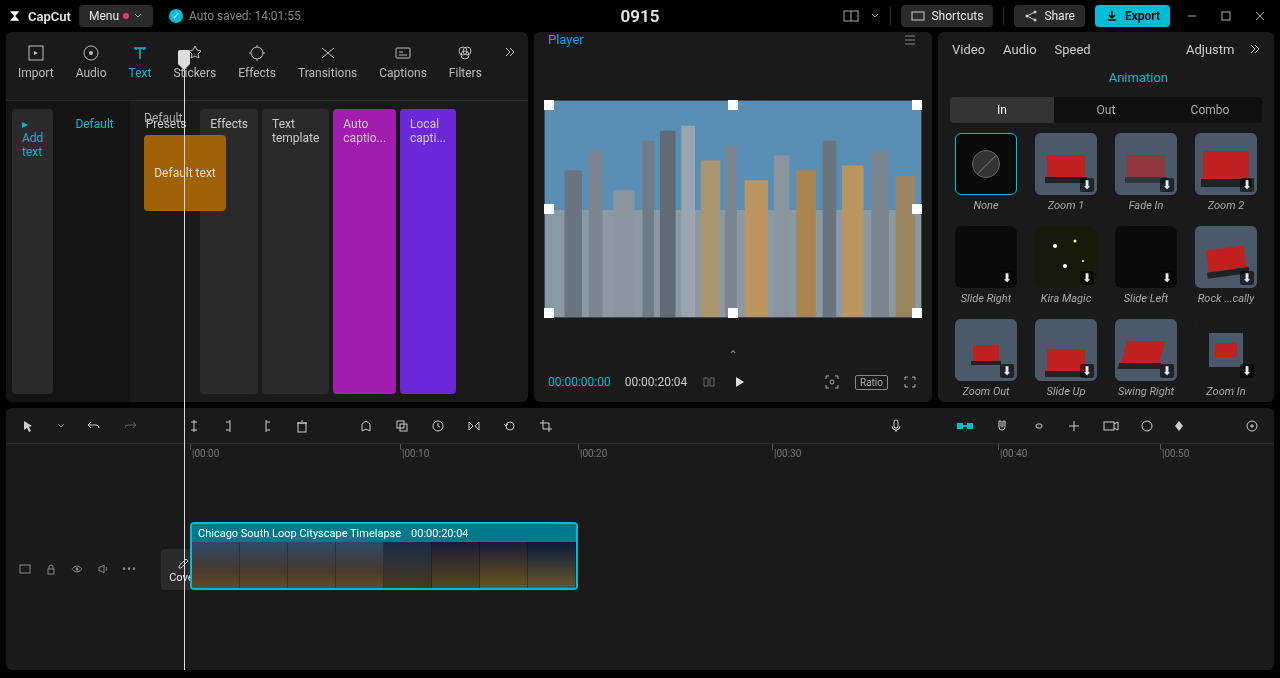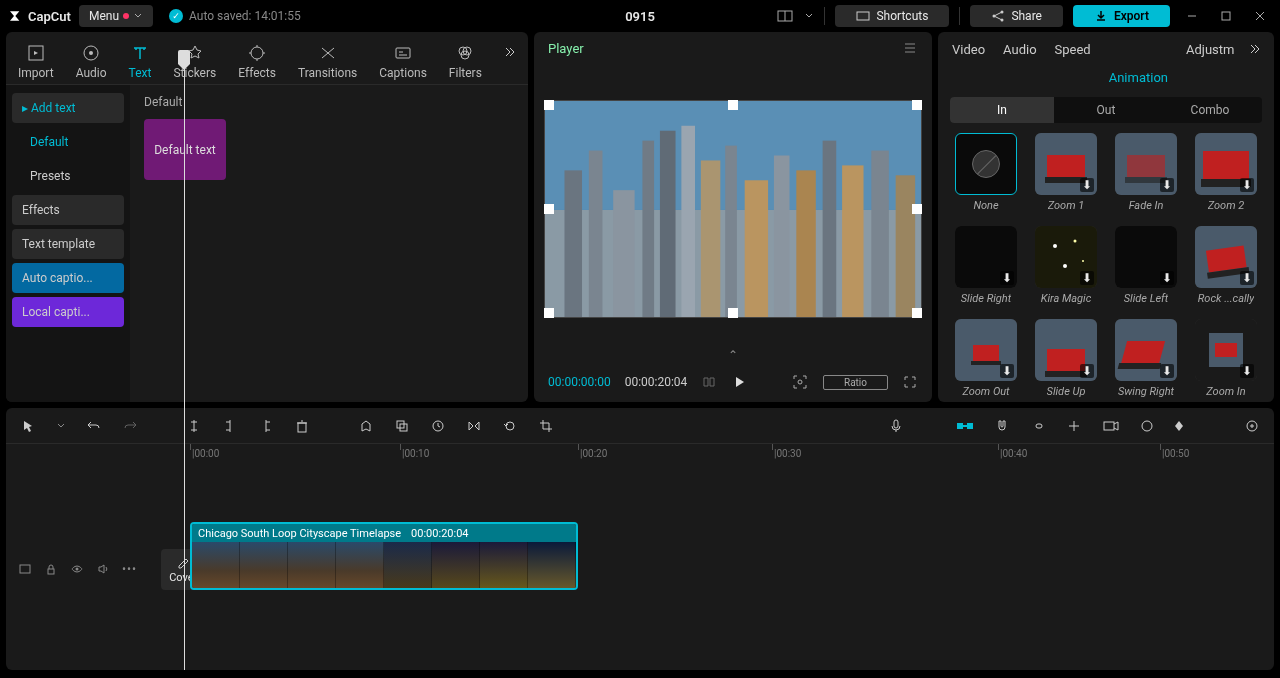--- a/index.html
+++ b/index.html
@@ -4,61 +4,61 @@
 <style>
 * { margin:0; padding:0; box-sizing:border-box; font-family:-apple-system,BlinkMacSystemFont,"Segoe UI",Roboto,sans-serif; }
 body { background:#000; color:#e8e8e8; font-size:12px; width:1280px; height:678px; overflow:hidden; }
 .titlebar { height:32px; background:#000; display:flex; align-items:center; padding:0 8px; gap:8px; }
 .logo { display:flex; align-items:center; gap:4px; font-weight:600; font-size:13px; }
 .logo-icon { width:16px; height:16px; }
 .menu-btn { background:#2a2a2a; padding:4px 10px; border-radius:4px; display:flex; align-items:center; gap:4px; cursor:pointer; font-size:12px;justify-content:space-between; }
 .menu-dot { width:6px; height:6px; background:#ff3366; border-radius:50%; }
 .autosave { display:flex; align-items:center; gap:6px; color:#888; margin-left:8px; }
 .autosave-icon { width:14px; height:14px; background:#00bcd4; border-radius:50%; display:flex; align-items:center; justify-content:center; font-size:9px; color:#fff; }
-.title-center { position:absolute; left:50%; transform:translateX(-50%); font-weight:600; font-size:13px; }
+.title-center { position:absolute; left:50%; transform:translateX(-50%); font-weight:600; font-size:17px; }
 .title-right { margin-left:auto; display:flex; align-items:center; gap:10px; }
-.top-btn { display:flex; align-items:center; gap:6px; padding:4px 21px; border-radius:4px; cursor:pointer; background:#2a2a2a; font-size:12px; }
+.top-btn { display:flex; align-items:center; gap:6px; padding:4px 10px; border-radius:4px; cursor:pointer; background:#2a2a2a; font-size:12px; }
 .top-btn.export { background:#00bcd4; color:#000; font-weight:600; }
 .divider-v { width:1px; height:18px; background:#333; }
 .win-btn { width:24px; height:24px; display:flex; align-items:center; justify-content:center; cursor:pointer; color:#aaa; }
 
 .main-row { display:flex; height:370px; gap:6px; padding:0 6px; }
 .panel { background:#1a1a1a; border-radius:6px; overflow:hidden; }
 .left-panel { width:522px; display:flex; flex-direction:column; }
-.tool-tabs { display:flex; padding:6px 10px 0; gap:18px; border-bottom:1px solid #2a2a2a; position:relative;text-align:right; }
+.tool-tabs { display:flex; padding:6px 10px 16px; gap:18px; border-bottom:1px solid #2a2a2a; position:relative;text-align:right; }
 .tool-tab { display:flex; flex-direction:column; align-items:center; gap:2px; padding:4px 2px; cursor:pointer; color:#bbb; font-size:12px; }
 .tool-tab.active { color:#00bcd4; }
 .tool-tab-icon { width:22px; height:22px; display:flex; align-items:center; justify-content:center; }
 .tabs-more { position:absolute; right:10px; top:12px; cursor:pointer; }
 .left-body { flex:1; display:flex; }
-.left-side { width:124px; background:#141414; padding:8px 6px; display:flex; flex-direction:column; gap:4px; }
+.left-side { width:124px; background:#141414; padding:8px 6px; display:flex; flex-direction:row; gap:4px; }
 .side-item { padding:8px 10px; border-radius:4px; cursor:pointer; color:#ccc; font-size:12px; }
 .side-item.active { background:#2a2a2a; color:#00bcd4; }
 .side-item.sub { padding-left:18px; }
 .side-item.sub.active { background:transparent; }
 .left-content { flex:1; padding:10px 14px; }
 .content-head { color:#aaa; font-size:12px; margin-bottom:10px; }
-.text-card { width:82px; height:61px; background:#701a75; border-radius:4px; display:flex; align-items:center; justify-content:center; font-size:12px; color:#ddd; cursor:pointer; }
+.text-card { width:82px; height:76px; background:#a16207; border-radius:4px; display:flex; align-items:center; justify-content:center; font-size:12px; color:#ddd; cursor:pointer; }
 
 .player-panel { flex:1; display:flex; flex-direction:column; }
-.player-head { height:32px; display:flex; align-items:center; padding:16px 14px; color:#86efac; font-size:13px; position:relative; }
+.player-head { height:32px; display:flex; align-items:flex-start; padding:0 14px; color:#0ea5e9; font-size:13px; position:relative; }
 .player-menu { position:absolute; right:14px; cursor:pointer; }
 .player-body { flex:1; display:flex; align-items:center; justify-content:center; padding:10px; }
 .preview { width:386px; height:218px; background:#222; position:relative; border:1px solid #444; }
 .preview svg { width:100%; height:100%; }
 .preview-handle { position:absolute; width:10px; height:10px; border:1px solid #fff; background:#fff; }
 .ph-tl { top:-1px; left:-1px; } .ph-tr { top:-1px; right:-1px; } .ph-bl { bottom:-1px; left:-1px; } .ph-br { bottom:-1px; right:-1px; }
 .ph-t { top:-1px; left:50%; transform:translateX(-50%); } .ph-b { bottom:-1px; left:50%; transform:translateX(-50%); }
 .ph-l { top:50%; left:-1px; transform:translateY(-50%); } .ph-r { top:50%; right:-1px; transform:translateY(-50%); }
 .player-controls { height:40px; display:flex; align-items:center; padding:0 14px; gap:14px; font-size:12px; }
 .time-cur { color:#00bcd4; }
 .time-dur { color:#ccc; }
 .pc-spacer { flex:1; }
 .pc-btn { cursor:pointer; color:#aaa; display:flex; align-items:center; }
-.ratio-box { border:1px solid #888; padding:1px 20px; font-size:10px; border-radius:2px; }
+.ratio-box { border:1px solid #888; padding:1px 4px; font-size:10px; border-radius:2px; }
 
 .right-panel { width:336px; display:flex; flex-direction:column; }
 .right-tabs { display:flex; gap:18px; padding:10px 14px 8px; font-size:13px; position:relative; overflow:hidden; }
 .right-tab { cursor:pointer; color:#ccc; white-space:nowrap; }
 .right-tab.active { color:#00bcd4;margin-top:28px; }
 .right-more { position:absolute; right:8px; top:10px; cursor:pointer; background:#1a1a1a; padding:0 4px; }
 .anim-modes { display:flex; margin:4px 12px 10px; background:#0f0f0f; border-radius:4px; overflow:hidden; }
 .anim-mode { flex:1; text-align:center; padding:6px 0; cursor:pointer; color:#aaa; font-size:12px; }
 .anim-mode.active { background:#333; color:#fff; }
 .anim-grid { display:grid; grid-template-columns:repeat(4,1fr); gap:10px 12px; padding:0 14px; overflow-y:auto; flex:1; }
@@ -245,21 +245,21 @@
           </svg>
         </div>
     </div>
     <div class="left-body">
       <div class="left-side">
         <div class="side-item active">▸ <span>Add text</span></div>
         <div class="side-item sub active">Default</div>
         <div class="side-item sub">Presets</div>
         <div class="side-item" style="background:#2a2a2a">Effects</div>
         <div class="side-item" style="background:#2a2a2a">Text template</div>
-        <div class="side-item" style="background:#0369a1">Auto captio...</div>
+        <div class="side-item" style="background:#a21caf">Auto captio...</div>
         <div class="side-item" style="background:#6d28d9">Local capti...</div>
       </div>
       <div class="left-content">
         <div class="content-head">Default</div>
         <div class="text-card">Default text</div>
       </div>
     </div>
   </div>
 
   <div class="panel player-panel">

